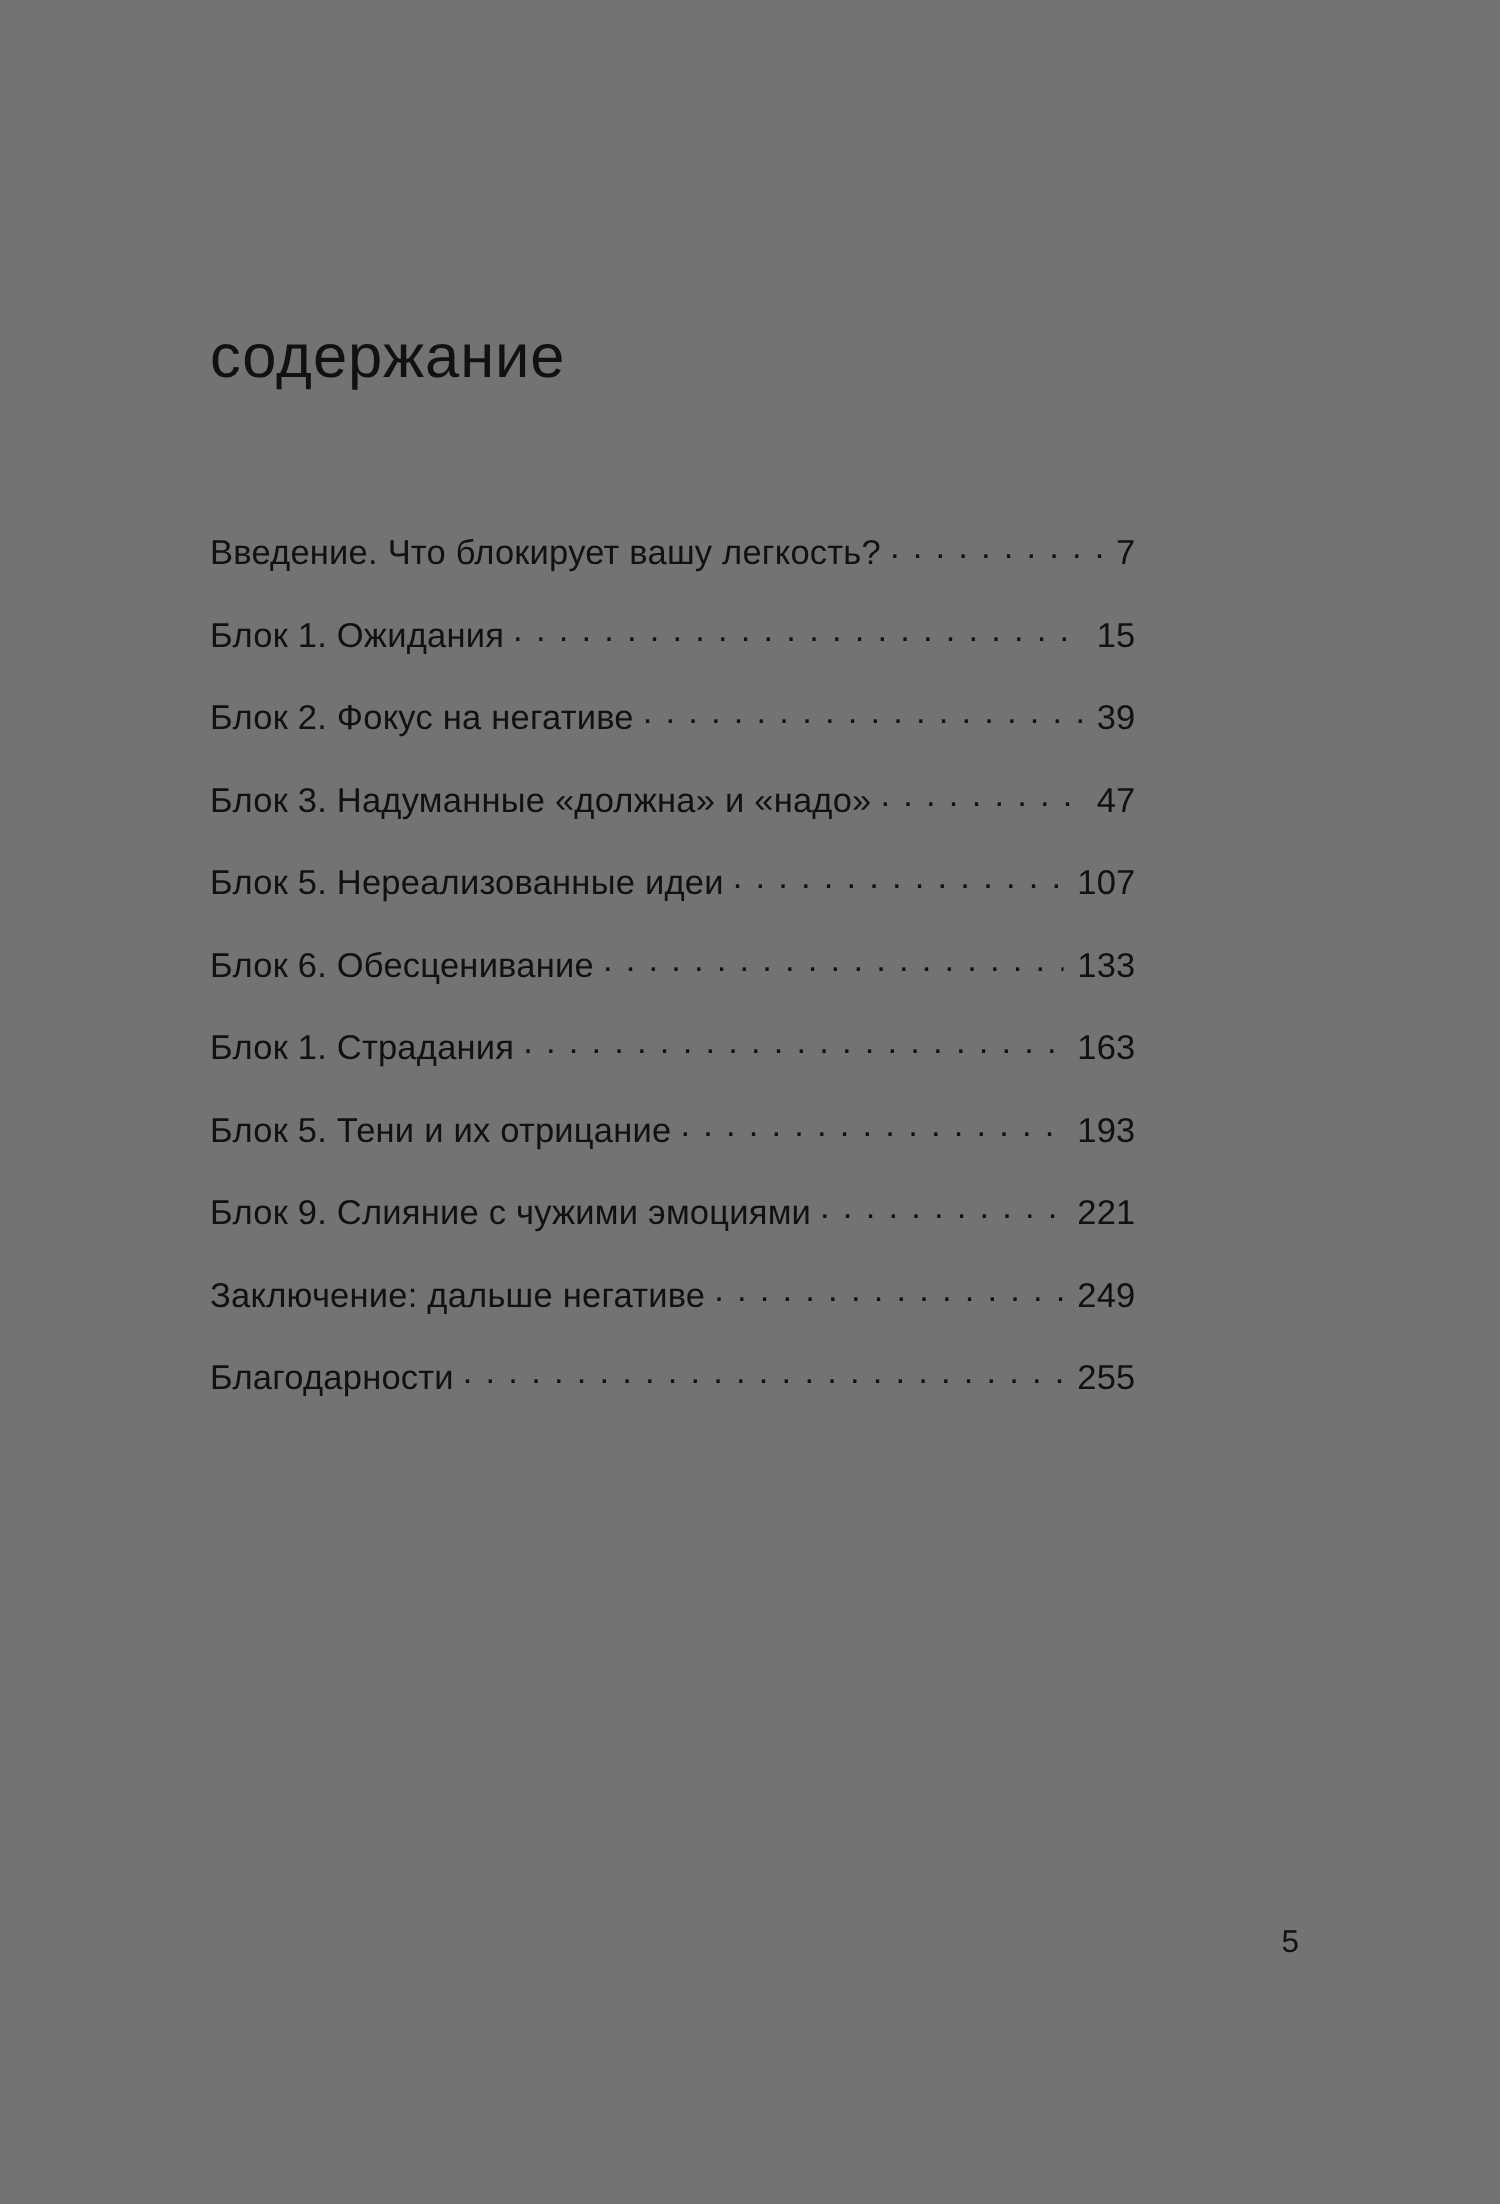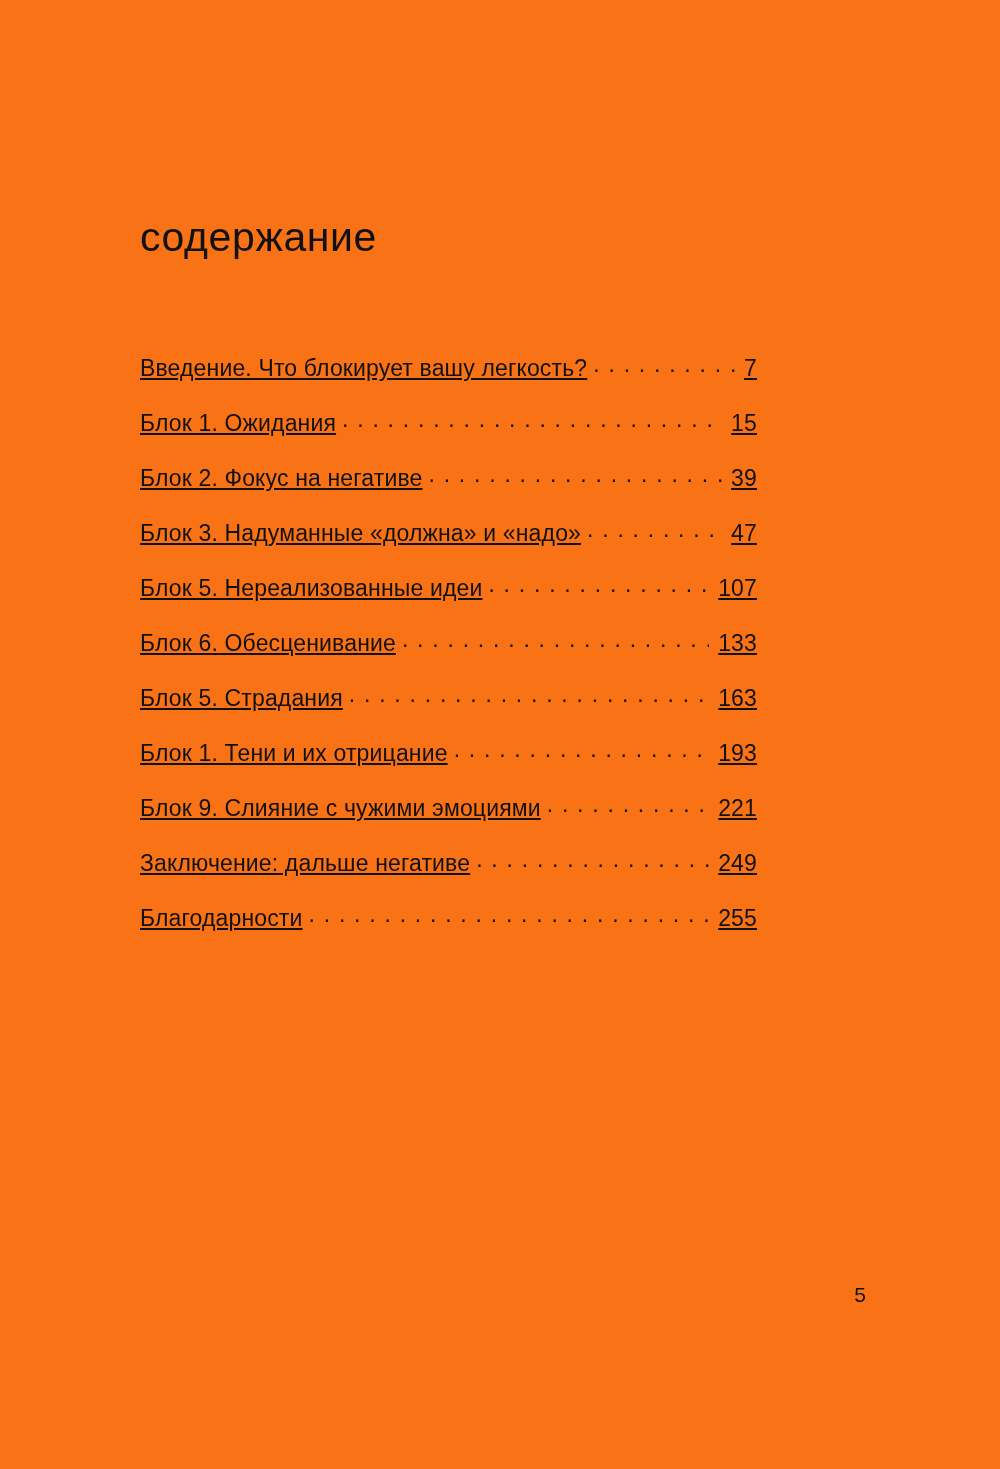--- a/index.html
+++ b/index.html
@@ -6,21 +6,21 @@
   html, body {
     margin: 0;
     padding: 0;
     background: #ffffff;
   }
 
   .page {
     position: relative;
     width: 1000px;
     height: 1469px;
-    background: #f97316;
+    background: #737373;
     overflow: hidden;
     font-family: "Liberation Sans", sans-serif;
     color: #111111;
     -webkit-font-smoothing: antialiased;
   }
 
   
   .toc-title {
     position: absolute;
     left: 140px;
@@ -48,21 +48,20 @@
   .toc-entry {
     display: flex;
     align-items: baseline;
     width: 100%;
     height: 55px;
     font-size: 23px;
     font-weight: 400;
     letter-spacing: 0.15px;
     color: #111111;
     line-height: 24px;
-    text-decoration: underline;
   }
 
   .toc-entry-label {
     flex: 0 1 auto;
     white-space: nowrap;
     padding-right: 6px;
   }
 
   .toc-entry-leader {
     flex: 1 1 auto;
@@ -143,27 +142,27 @@
       <span class="toc-entry-page">107</span>
     </li>
 
     <li class="toc-entry">
       <span class="toc-entry-label">Блок 6. Обесценивание</span>
       <span class="toc-entry-leader"></span>
       <span class="toc-entry-page">133</span>
     </li>
 
     <li class="toc-entry">
-      <span class="toc-entry-label">Блок 5. Страдания</span>
+      <span class="toc-entry-label">Блок 1. Страдания</span>
       <span class="toc-entry-leader"></span>
       <span class="toc-entry-page">163</span>
     </li>
 
     <li class="toc-entry">
-      <span class="toc-entry-label">Блок 1. Тени и их отрицание</span>
+      <span class="toc-entry-label">Блок 5. Тени и их отрицание</span>
       <span class="toc-entry-leader"></span>
       <span class="toc-entry-page">193</span>
     </li>
 
     <li class="toc-entry">
       <span class="toc-entry-label">Блок 9. Слияние с чужими эмоциями</span>
       <span class="toc-entry-leader"></span>
       <span class="toc-entry-page">221</span>
     </li>
 

